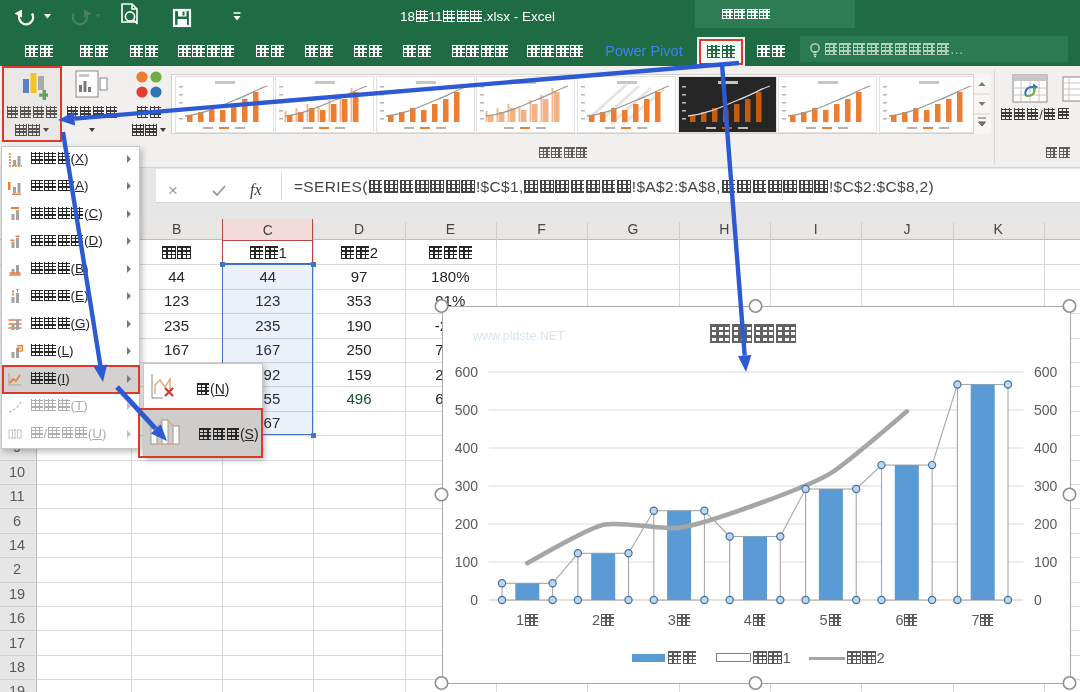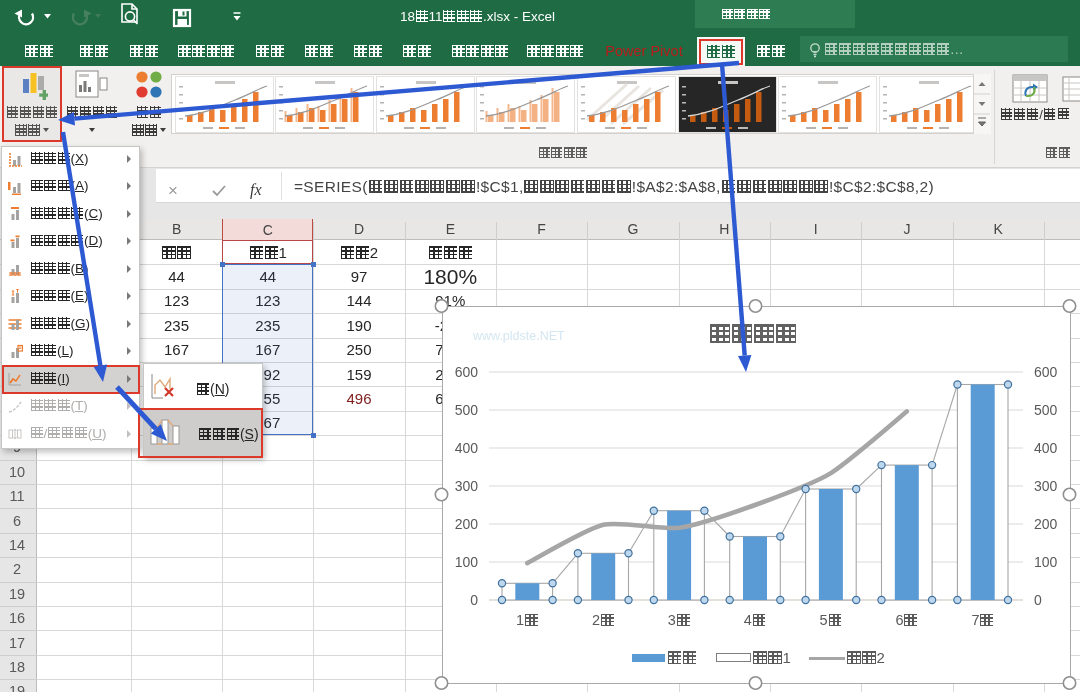--- a/index.html
+++ b/index.html
@@ -82,21 +82,21 @@
     <i class="h"></i>
     <i class="h"></i>
     <i class="h"></i>
   </div>
 <div class="a ctr" style="left:513px;top:36px;width:84px;height:30px;color:#fff;font-size:14.5px">
     <i class="h"></i>
     <i class="h"></i>
     <i class="h"></i>
     <i class="h"></i>
   </div>
-<div class="a ctr" style="left:594px;top:36px;width:100px;height:30px;color:#b91c1c;font-size:14.5px">Power Pivot</div>
+<div class="a ctr" style="left:594px;top:36px;width:100px;height:30px;color:#3b82f6;font-size:14.5px">Power Pivot</div>
 <div class="a ctr" style="left:745px;top:36px;width:52px;height:30px;color:#fff;font-size:14.5px">
     <i class="h"></i>
     <i class="h"></i>
   </div>
 <div class="a" style="left:697px;top:37px;width:48px;height:29px;background:#f5faf6"></div>
 <div class="a ctr" style="left:697px;top:37px;width:48px;height:29px;color:#1f6b43;font-size:14.5px">
     <i class="h"></i>
     <i class="h"></i>
   </div>
 <div class="a" style="left:699px;top:38.5px;width:44px;height:26px;border:2.4px solid #dc392b"></div>
@@ -463,40 +463,40 @@
 <div class="a ctr" style="left:222.8px;top:240.0px;width:90px;height:24.4px;font-size:15px;color:#262626"><i class="h"></i><i class="h"></i>1</div>
 <div class="a ctr" style="left:314px;top:240.0px;width:90px;height:24.4px;font-size:15px;color:#262626"><i class="h"></i><i class="h"></i>2</div>
 <div class="a ctr" style="left:405.3px;top:240.0px;width:90px;height:24.4px;font-size:15px;color:#262626">
     <i class="h"></i>
     <i class="h"></i>
     <i class="h"></i>
   </div>
 <div class="a ctr" style="left:131.5px;top:264.4px;width:90px;height:24.4px;font-size:15px;color:#262626">44</div>
 <div class="a ctr" style="left:222.8px;top:264.4px;width:90px;height:24.4px;font-size:15px;color:#262626">44</div>
 <div class="a ctr" style="left:314px;top:264.4px;width:90px;height:24.4px;font-size:15px;color:#262626">97</div>
-<div class="a ctr" style="left:405.3px;top:264.4px;width:90px;height:24.4px;font-size:21px;color:#262626">180%</div>
+<div class="a ctr" style="left:405.3px;top:264.4px;width:90px;height:24.4px;font-size:15px;color:#262626">180%</div>
 <div class="a ctr" style="left:131.5px;top:288.8px;width:90px;height:24.4px;font-size:15px;color:#262626">123</div>
 <div class="a ctr" style="left:222.8px;top:288.8px;width:90px;height:24.4px;font-size:15px;color:#262626">123</div>
-<div class="a ctr" style="left:314px;top:288.8px;width:90px;height:24.4px;font-size:15px;color:#262626">144</div>
+<div class="a ctr" style="left:314px;top:288.8px;width:90px;height:24.4px;font-size:15px;color:#262626">353</div>
 <div class="a ctr" style="left:405.3px;top:288.8px;width:90px;height:24.4px;font-size:15px;color:#262626">91%</div>
 <div class="a ctr" style="left:131.5px;top:313.2px;width:90px;height:24.4px;font-size:15px;color:#262626">235</div>
 <div class="a ctr" style="left:222.8px;top:313.2px;width:90px;height:24.4px;font-size:15px;color:#262626">235</div>
 <div class="a ctr" style="left:314px;top:313.2px;width:90px;height:24.4px;font-size:15px;color:#262626">190</div>
 <div class="a ctr" style="left:407.3px;top:313.2px;width:90px;height:24.4px;font-size:15px;color:#262626">-29%</div>
 <div class="a ctr" style="left:131.5px;top:337.6px;width:90px;height:24.4px;font-size:15px;color:#262626">167</div>
 <div class="a ctr" style="left:222.8px;top:337.6px;width:90px;height:24.4px;font-size:15px;color:#262626">167</div>
 <div class="a ctr" style="left:314px;top:337.6px;width:90px;height:24.4px;font-size:15px;color:#262626">250</div>
 <div class="a ctr" style="left:405.3px;top:337.6px;width:90px;height:24.4px;font-size:15px;color:#262626">75%</div>
 <div class="a ctr" style="left:131.5px;top:362.0px;width:90px;height:24.4px;font-size:15px;color:#262626">292</div>
 <div class="a ctr" style="left:222.8px;top:362.0px;width:90px;height:24.4px;font-size:15px;color:#262626">292</div>
 <div class="a ctr" style="left:314px;top:362.0px;width:90px;height:24.4px;font-size:15px;color:#262626">159</div>
 <div class="a ctr" style="left:405.3px;top:362.0px;width:90px;height:24.4px;font-size:15px;color:#262626">22%</div>
 <div class="a ctr" style="left:131.5px;top:386.4px;width:90px;height:24.4px;font-size:15px;color:#262626">355</div>
 <div class="a ctr" style="left:222.8px;top:386.4px;width:90px;height:24.4px;font-size:15px;color:#262626">355</div>
-<div class="a ctr" style="left:314px;top:386.4px;width:90px;height:24.4px;font-size:15px;color:#7f1d1d">496</div>
+<div class="a ctr" style="left:314px;top:386.4px;width:90px;height:24.4px;font-size:15px;color:#14532d">496</div>
 <div class="a ctr" style="left:405.3px;top:386.4px;width:90px;height:24.4px;font-size:15px;color:#262626">60%</div>
 <div class="a ctr" style="left:131.5px;top:410.8px;width:90px;height:24.4px;font-size:15px;color:#262626"></div>
 <div class="a ctr" style="left:222.8px;top:410.8px;width:90px;height:24.4px;font-size:15px;color:#262626">567</div>
 <div class="a ctr" style="left:314px;top:410.8px;width:90px;height:24.4px;font-size:15px;color:#262626"></div>
 <div class="a ctr" style="left:405.3px;top:410.8px;width:90px;height:24.4px;font-size:15px;color:#262626"></div>
 <div class="a" style="left:222.1px;top:240px;width:91.3px;height:24.4px;border:1.4px solid #b94646"></div>
 <div class="a" style="left:222.1px;top:264.4px;width:91.3px;height:170.8px;background:rgba(68,114,196,.1);border:1.6px solid #4472c4"></div>
 <div class="a" style="left:219.6px;top:261.9px;width:5px;height:5px;background:#4472c4"></div>
 <div class="a" style="left:219.6px;top:432.7px;width:5px;height:5px;background:#4472c4"></div>
 <div class="a" style="left:310.9px;top:261.9px;width:5px;height:5px;background:#4472c4"></div>

